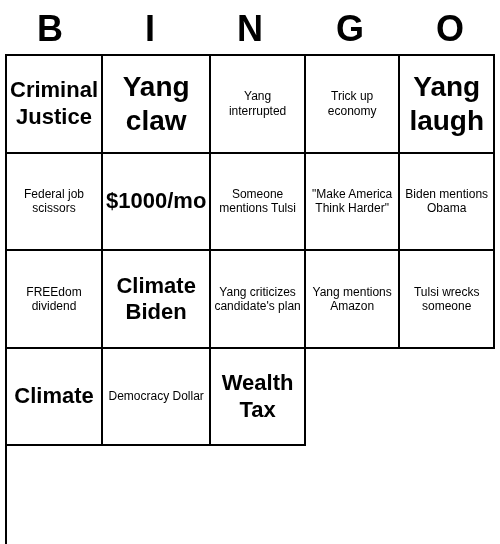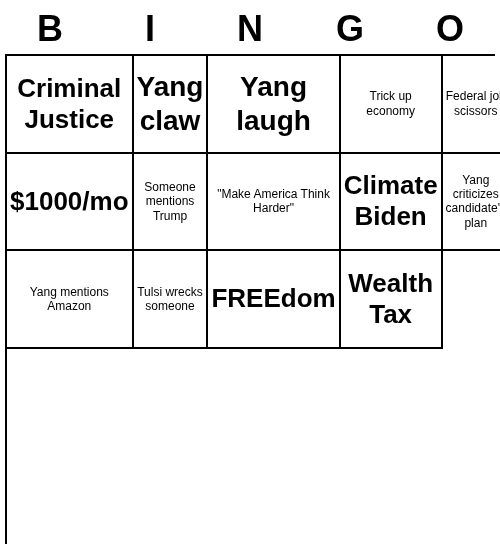--- a/index.html
+++ b/index.html
@@ -41,21 +41,21 @@
       display: flex;
       align-items: center;
       justify-content: center;
       text-align: center;
       padding: 3px;
       font-size: 12px;
       line-height: 1.2;
       min-height: 80px;
     }
     .cell-large {
-      font-size: 26px;
+      font-size: 22px;
       font-weight: bold;
     }
     .cell-xlarge {
       font-size: 28px;
       font-weight: bold;
     }
   </style>
 </head>
 <body>
 
@@ -63,25 +63,29 @@
 <span class="bingo-letter">B</span>
     <span class="bingo-letter">I</span>
     <span class="bingo-letter">N</span>
     <span class="bingo-letter">G</span>
     <span class="bingo-letter">O</span>
   </div>
 
 <div id="bingo-grid">
 <div class="cell cell-large">Criminal Justice</div>
     <div class="cell cell-xlarge">Yang claw</div>
+    <div class="cell">Yang interrupted</div>
+    <div class="cell">Trick up economy</div>
     <div class="cell cell-xlarge">Yang laugh</div>
-    <div class="cell">Trick up economy</div>
     <div class="cell">Federal job scissors</div>
     <div class="cell cell-large">$1000/mo</div>
-    <div class="cell">Someone mentions Trump</div>
+    <div class="cell">Someone mentions Tulsi</div>
     <div class="cell">"Make America Think Harder"</div>
+    <div class="cell">Biden mentions Obama</div>
+    <div class="cell">FREEdom dividend</div>
     <div class="cell cell-large">Climate Biden</div>
     <div class="cell">Yang criticizes candidate's plan</div>
     <div class="cell">Yang mentions Amazon</div>
     <div class="cell">Tulsi wrecks someone</div>
-    <div class="cell cell-large">FREEdom</div>
+    <div class="cell cell-large">Climate</div>
+    <div class="cell">Democracy Dollar</div>
     <div class="cell cell-large">Wealth Tax</div>
   </div>
 
 </body></html>

